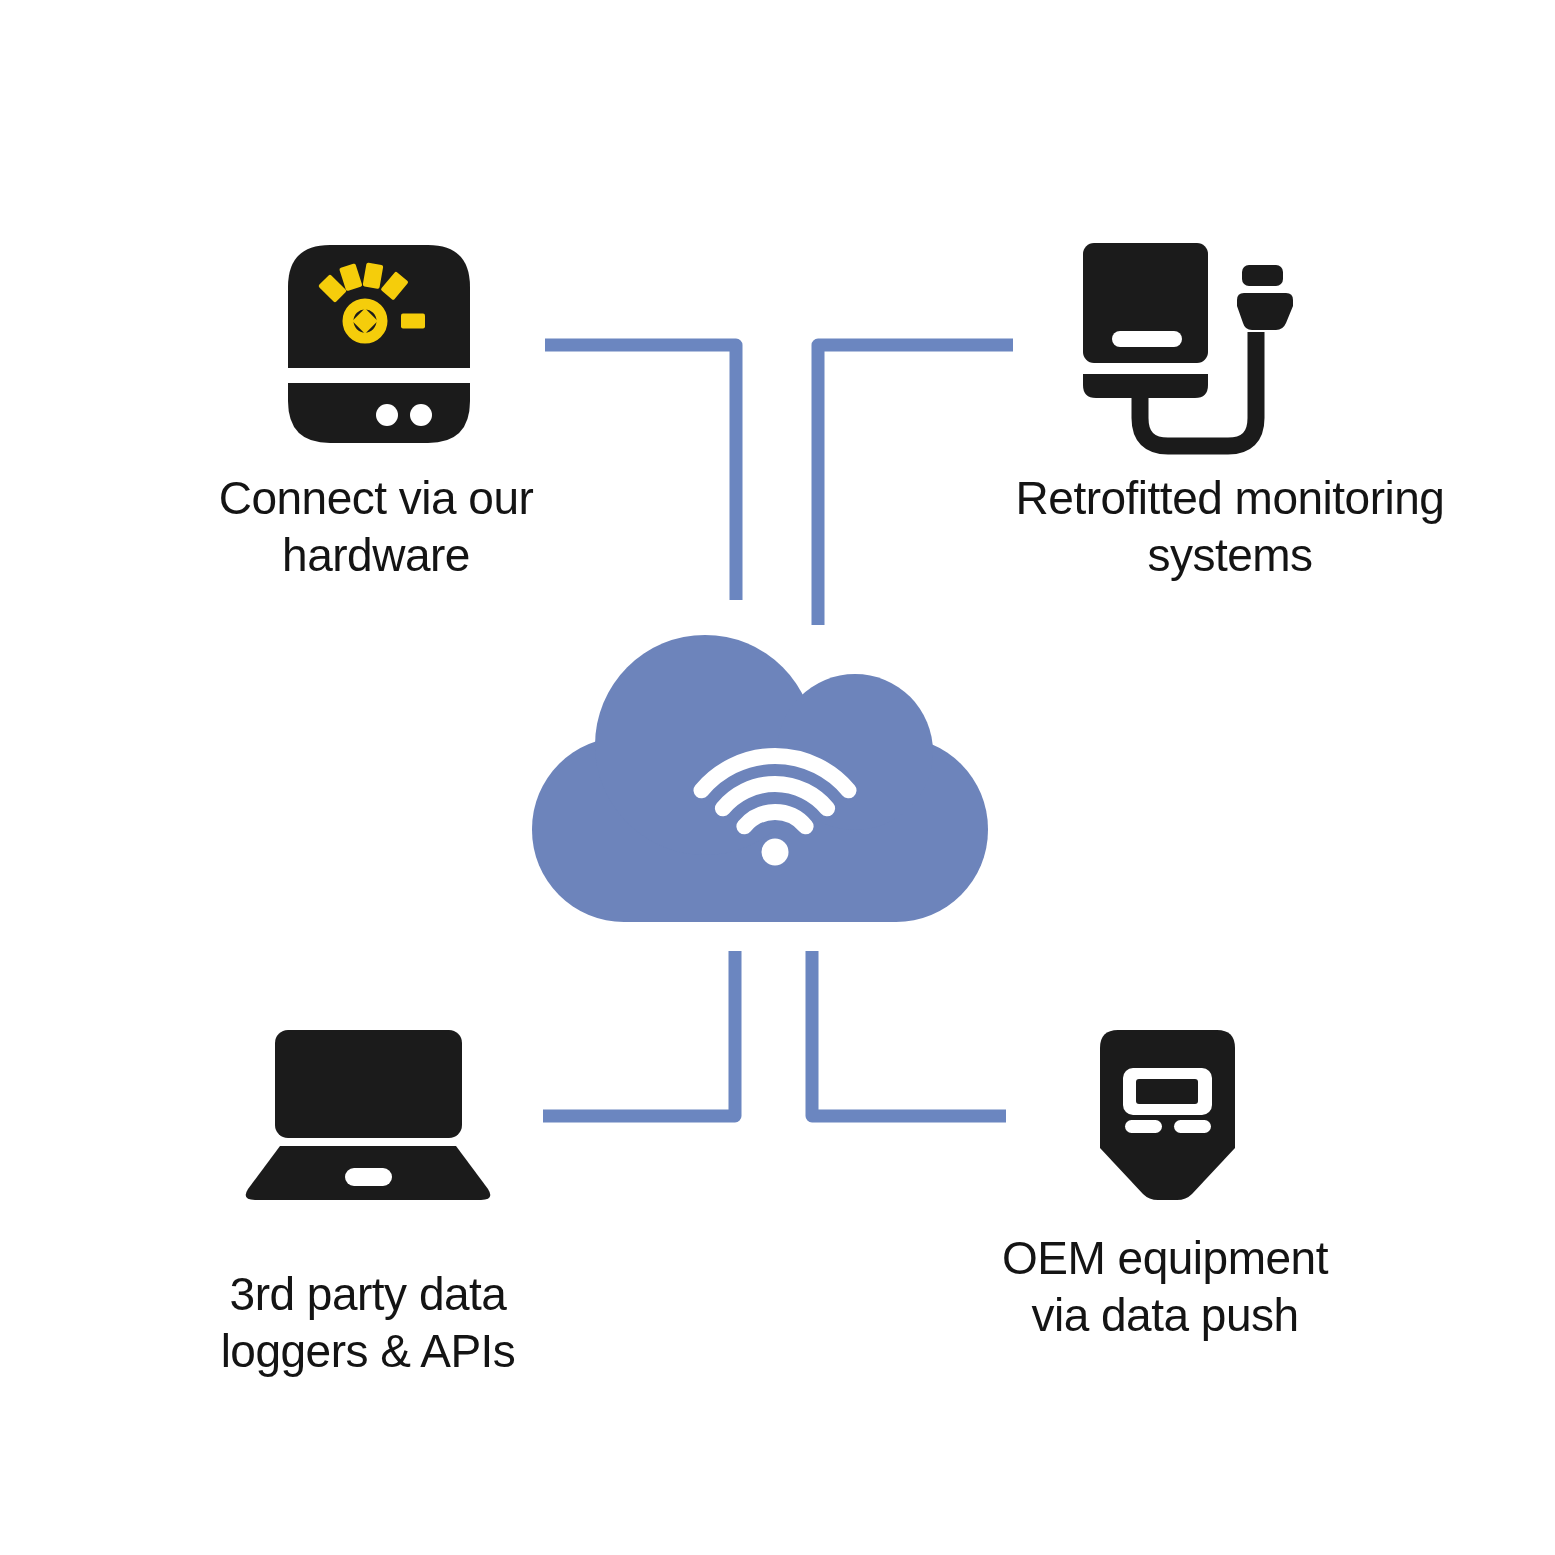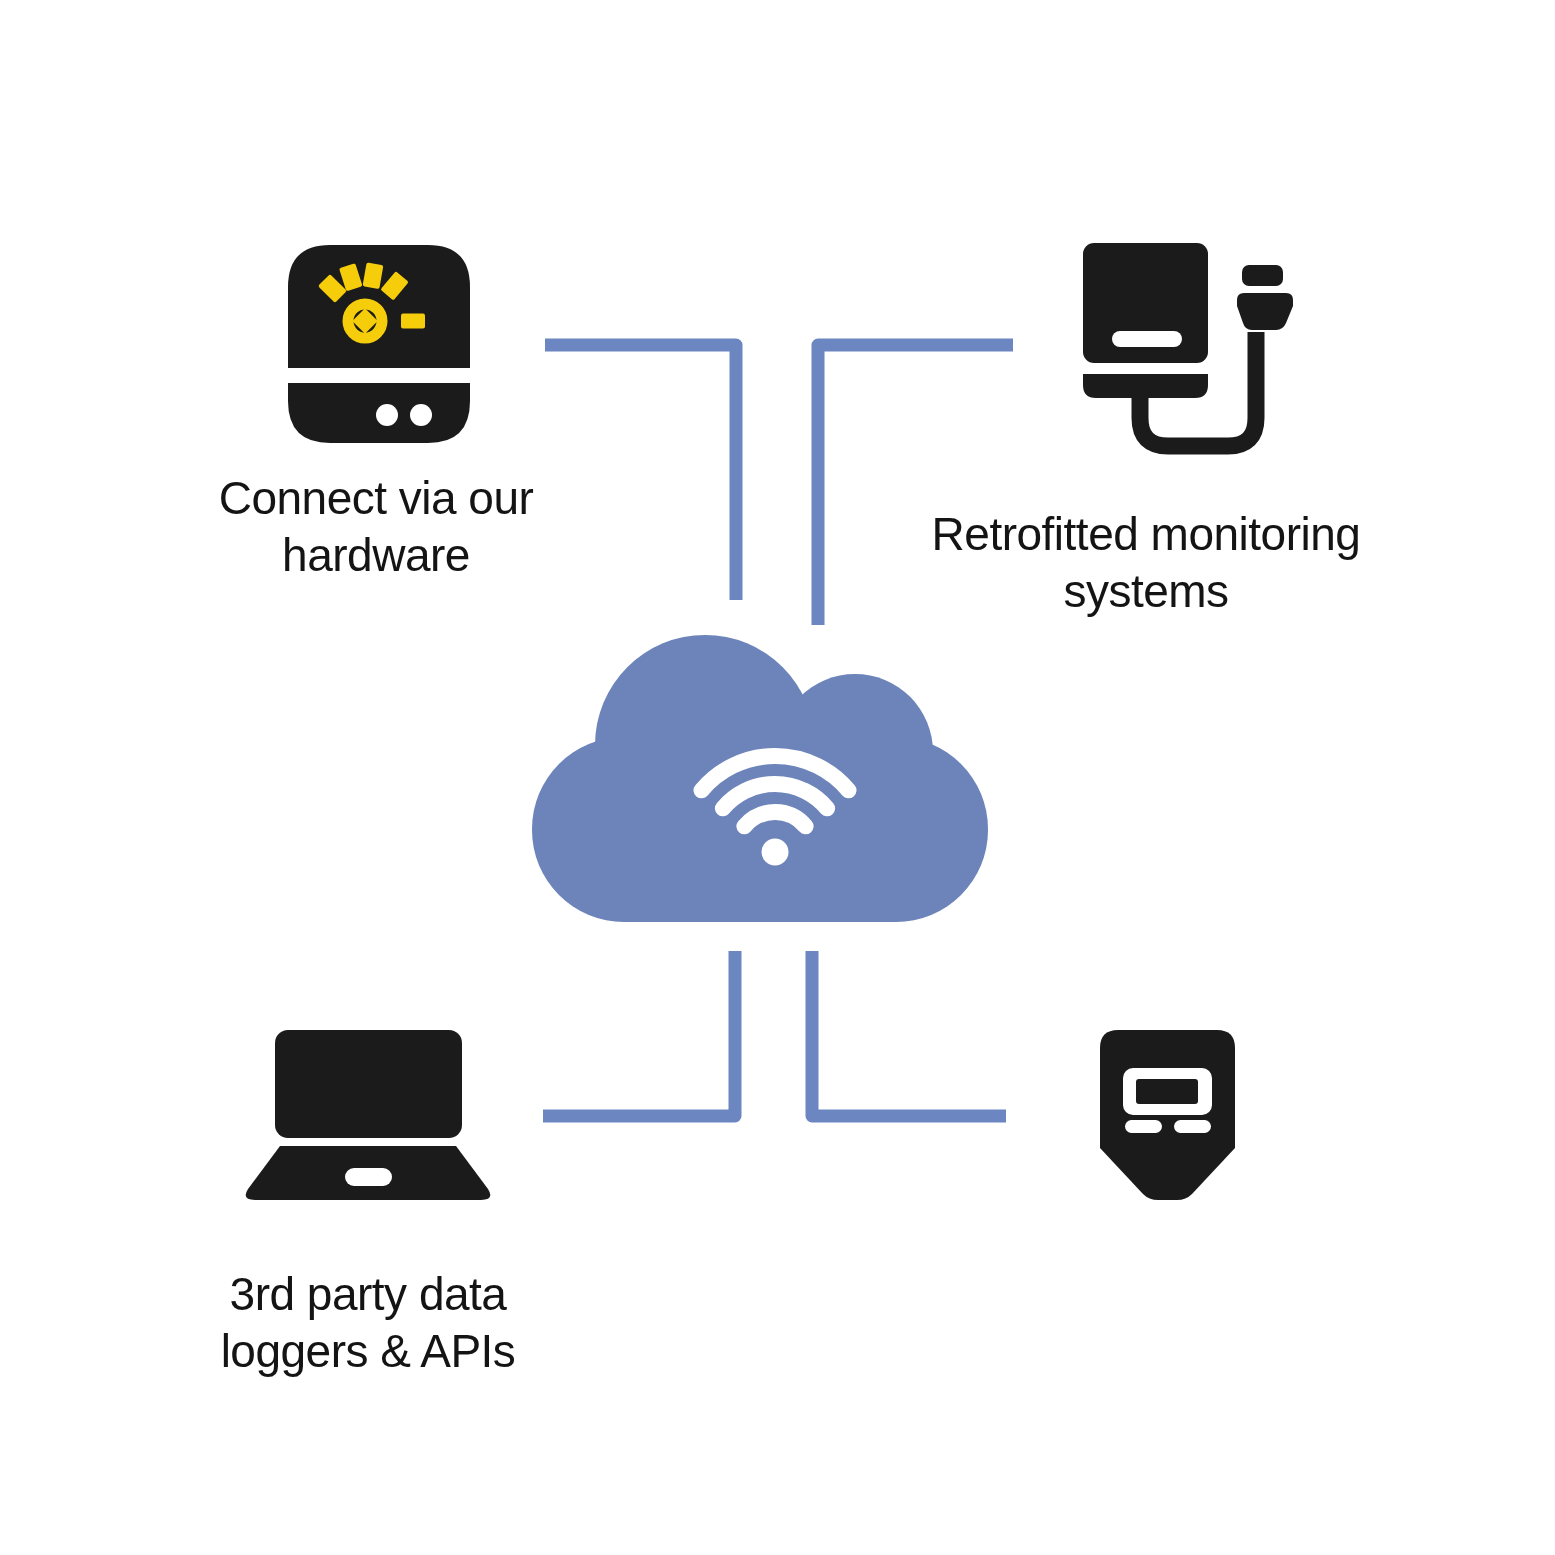--- a/index.html
+++ b/index.html
@@ -24,21 +24,21 @@
     width:560px;
     text-align:center;
     font-weight:400;
     font-size:46px;
     line-height:57px;
     letter-spacing:-0.5px;
     color:var(--text-black);
     white-space:pre;
   }
   .label-tl{left:96px;top:470px;}
-  .label-tr{left:866px;top:470px;margin-top:36px;}
+  .label-tr{left:950px;top:470px;}
   .label-bl{left:88px;top:1230px;margin-top:36px;}
   .label-br{left:885px;top:1230px;}
 
   
   .conn{fill:none;stroke:var(--connector-blue);stroke-width:13;stroke-linejoin:round;stroke-linecap:butt;}
   .blue{fill:var(--cloud-blue);}
   .blk{fill:var(--icon-black);}
   .wht{fill:#ffffff;}
   .yel{fill:var(--brand-yellow);}
   .ring{fill:none;stroke:var(--brand-yellow);stroke-width:11;}
@@ -110,14 +110,16 @@
       <rect class="wht" x="1174" y="1120" width="37" height="13" rx="6.5"></rect>
     </g>
   </svg>
 
   <div class="node-label label-tl">Connect via our
 hardware</div>
   <div class="node-label label-tr">Retrofitted monitoring
 systems</div>
   <div class="node-label label-bl">3rd party data
 loggers &amp; APIs</div>
+  <div class="node-label label-br">OEM equipment
+via data push</div>
 
 </div>
 
 </body></html>

